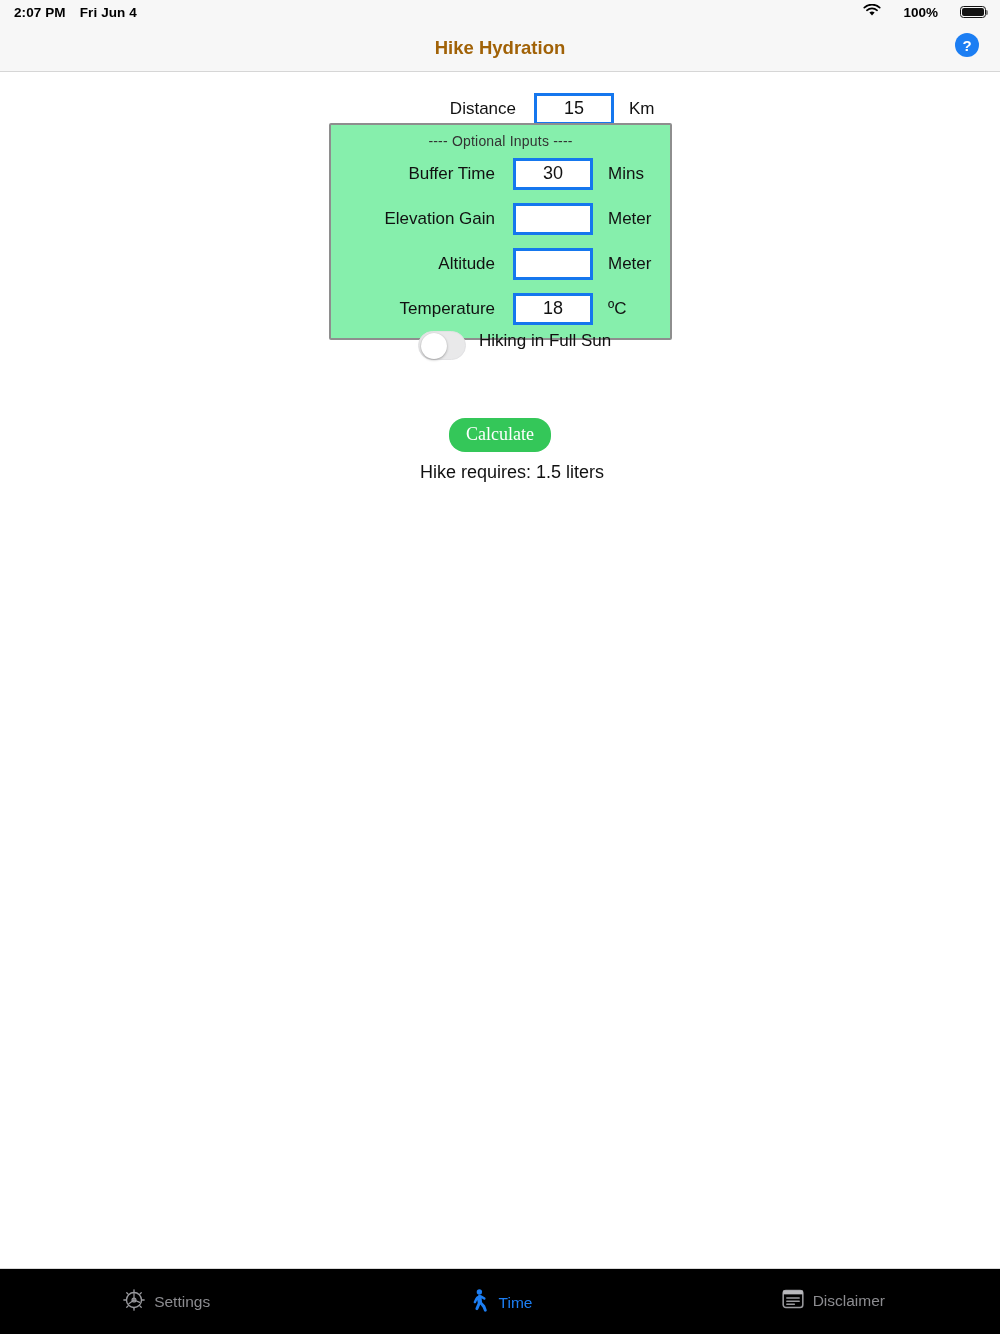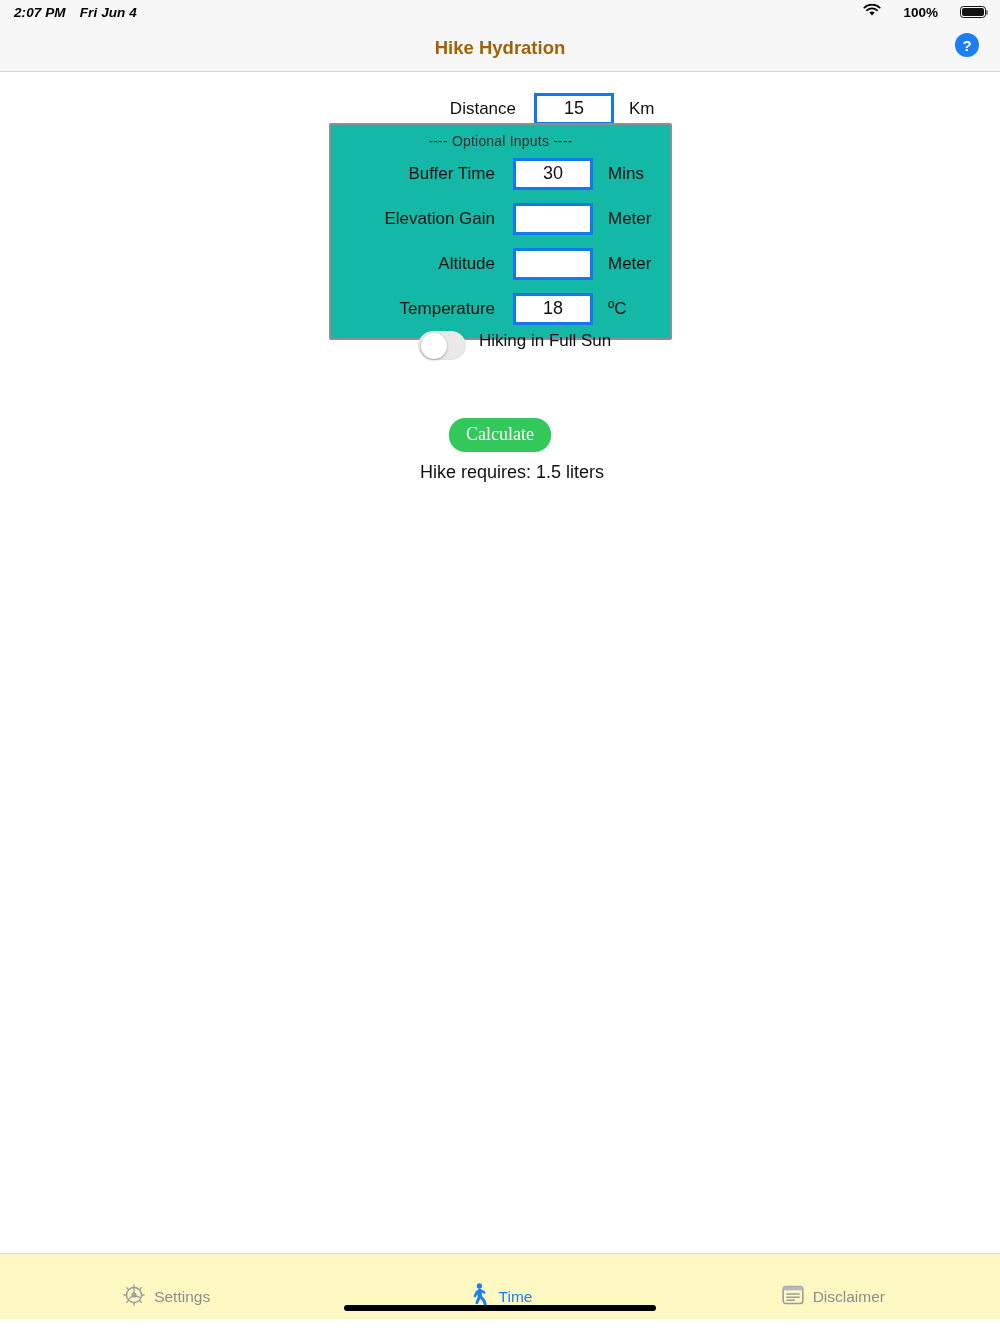--- a/index.html
+++ b/index.html
@@ -11,21 +11,21 @@
   }
   .screen { position: relative; width: 1000px; height: 1334px; background: #ffffff; }
 
   
   .statusbar {
     position: absolute; top: 0; left: 0; width: 1000px; height: 24px;
     background: #f7f7f7;
     display: flex; align-items: center; justify-content: space-between;
     padding: 0 14px;
   }
-  .status-left { display: flex; align-items: center; gap: 14px; font-style: italic; }
+  .status-left { display: flex; align-items: center; gap: 14px; }
   .status-time, .status-date {
     font-size: 13.5px; font-weight: bold; color: #000; letter-spacing: .1px;
   }
   .status-right { display: flex; align-items: center; gap: 22px; }
   .wifi-icon { display: block; }
   .status-battpct { font-size: 13.5px; font-weight: bold; color: #000; }
   .batt {
     position: relative; width: 26px; height: 12.5px;
     border: 1.3px solid #000; border-radius: 3.5px; opacity: .92;
   }
@@ -74,21 +74,21 @@
   }
   .unit {
     padding-left: 15px; font-size: 17px; color: #111; white-space: nowrap;
   }
 
   .distance-row { margin-top: 13px; padding-left: 320px; }
 
   .optional-box {
     position: absolute; left: 329px; top: 50px;
     width: 343px; height: 217px;
-    border: 2.4px solid #8e8e8e; border-radius: 2px; background: #14b8a6;
+    border: 2.4px solid #8e8e8e; border-radius: 2px; background: #86efac;
   }
   .optional-title {
     text-align: center; font-size: 14px; color: #333; padding-top: 8px;
     letter-spacing: .2px;
   }
   .opt-rows { padding-top: 2px; }
   .opt-rows .row .lbl { width: 182px; }
 
   .toggle-row {
     display: flex; align-items: flex-start; height: 44px; padding-left: 87px;
@@ -112,23 +112,23 @@
     padding: 6px 17px 7px; cursor: pointer;
     font-family: Liberation Serif, serif;
   }
   .result {
     position: absolute; left: 12px; top: 389px; width: 1000px; text-align: center;
     font-size: 18px; color: #111;
   }
 
   
   .tabbar {
-    position: absolute; left: 0; bottom: 15px; width: 1000px; height: 66px;
-    background: #fef9c3; border-top: 1px solid #d9d9d9;
-    display: flex; align-items: center;
+    position: absolute; left: 0; bottom: 0; width: 1000px; height: 66px;
+    background: #000000; border-top: 1px solid #d9d9d9;
+    display: flex; align-items: flex-start;
   }
   .tab {
     flex: 1; display: flex; align-items: center; justify-content: center;
     gap: 9px; padding-top: 20px; cursor: pointer;
   }
   .tab-label { font-size: 15.5px; color: #8c8c90; }
   .tab.active .tab-label { color: #1c7ef3; }
   .home-indicator {
     position: absolute; left: 50%; transform: translateX(-50%);
     bottom: 8px; width: 312px; height: 6px; background: #000; border-radius: 3px;

